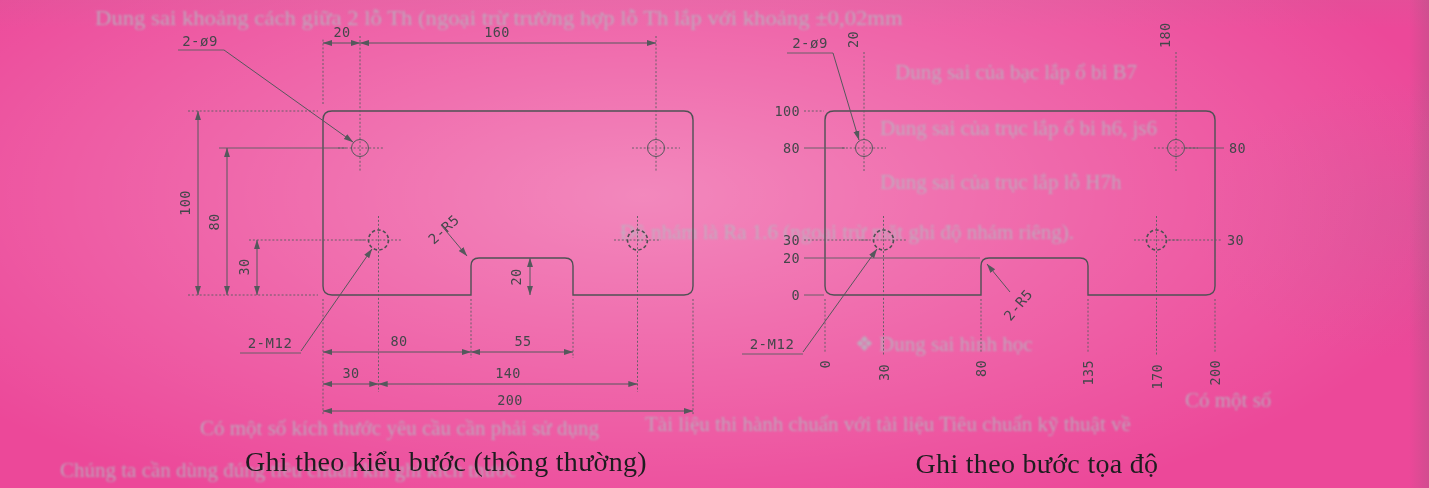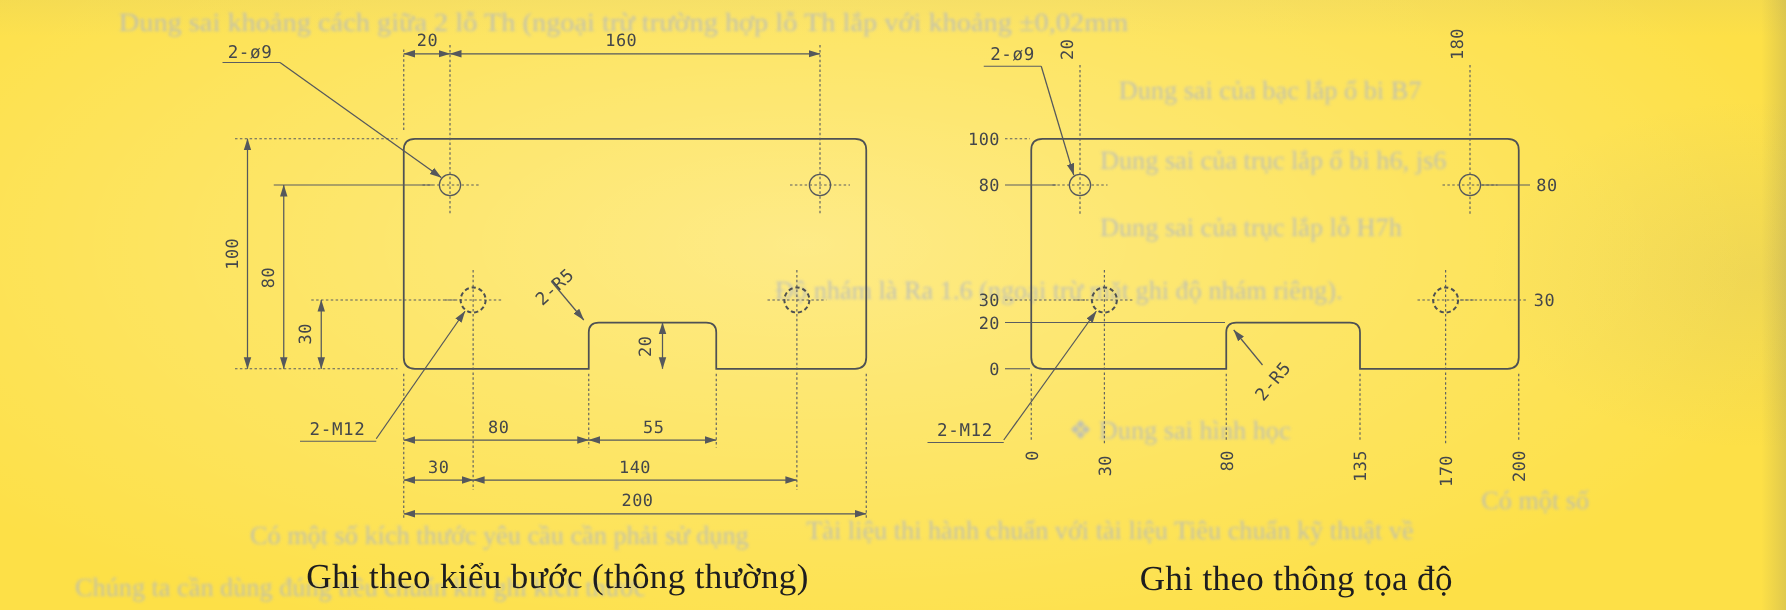--- a/index.html
+++ b/index.html
@@ -1,17 +1,17 @@
 <!DOCTYPE html>
 <html><head>
 <meta charset="utf-8">
 <style>
   html,body{margin:0;padding:0;}
   #canvas{position:relative;width:1429px;height:488px;overflow:hidden;
-    background:#fde047;
+    background:#ec4899;
     font-family:"Liberation Sans",sans-serif;}
   #canvas::before{content:"";position:absolute;inset:0;pointer-events:none;
     background:
       radial-gradient(1200px 500px at 45% 40%, rgba(255,255,255,.35), rgba(0,0,0,0) 70%),
       radial-gradient(300px 200px at 98% 45%, rgba(120,125,135,.10), rgba(0,0,0,0) 70%),
       linear-gradient(to right, rgba(0,0,0,0) 98.6%, rgba(90,95,100,.18) 100%),
       linear-gradient(to bottom, rgba(140,145,150,.07), rgba(0,0,0,0) 6%);}
   svg{position:absolute;left:0;top:0;}
   .plate{fill:none;stroke:#4e5154;stroke-width:1.4;}
   .ln{fill:none;stroke:#55585c;stroke-width:1;}
@@ -188,14 +188,14 @@
       <text class="cad" x="772" y="349" text-anchor="middle">2-M12</text>
       <line class="thin" x1="742" y1="354" x2="803" y2="354"></line>
       <line class="ln" x1="803" y1="352" x2="877" y2="249" marker-end="url(#ar)"></line>
 
       <text class="cad" transform="rotate(-50 1022 308)" x="1022" y="308" text-anchor="middle">2-R5</text>
       <line class="ln" x1="1010" y1="292" x2="987" y2="264" marker-end="url(#ar)"></line>
     </g>
   </svg>
 
   <div class="caption cap-left">Ghi theo kiểu bước (thông thường)</div>
-  <div class="caption cap-right">Ghi theo thông tọa độ</div>
+  <div class="caption cap-right">Ghi theo bước tọa độ</div>
 </div>
 
 </body></html>

